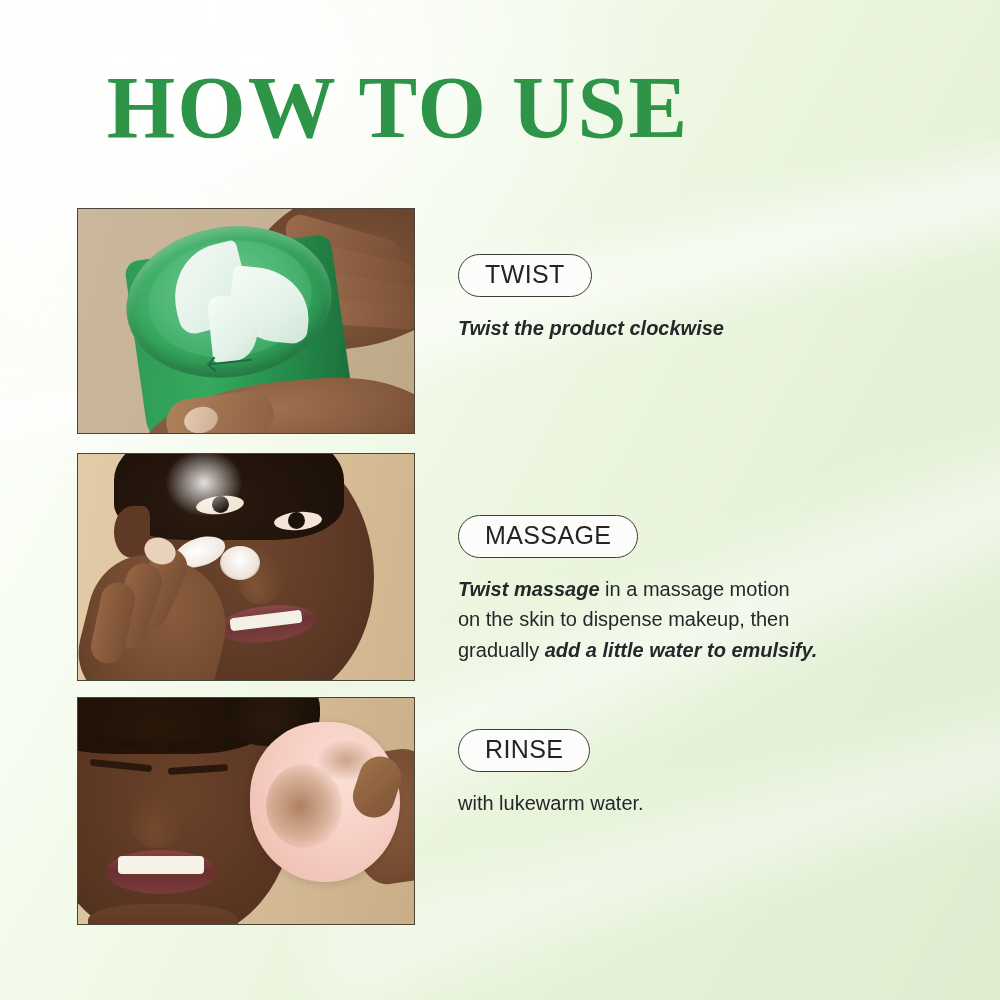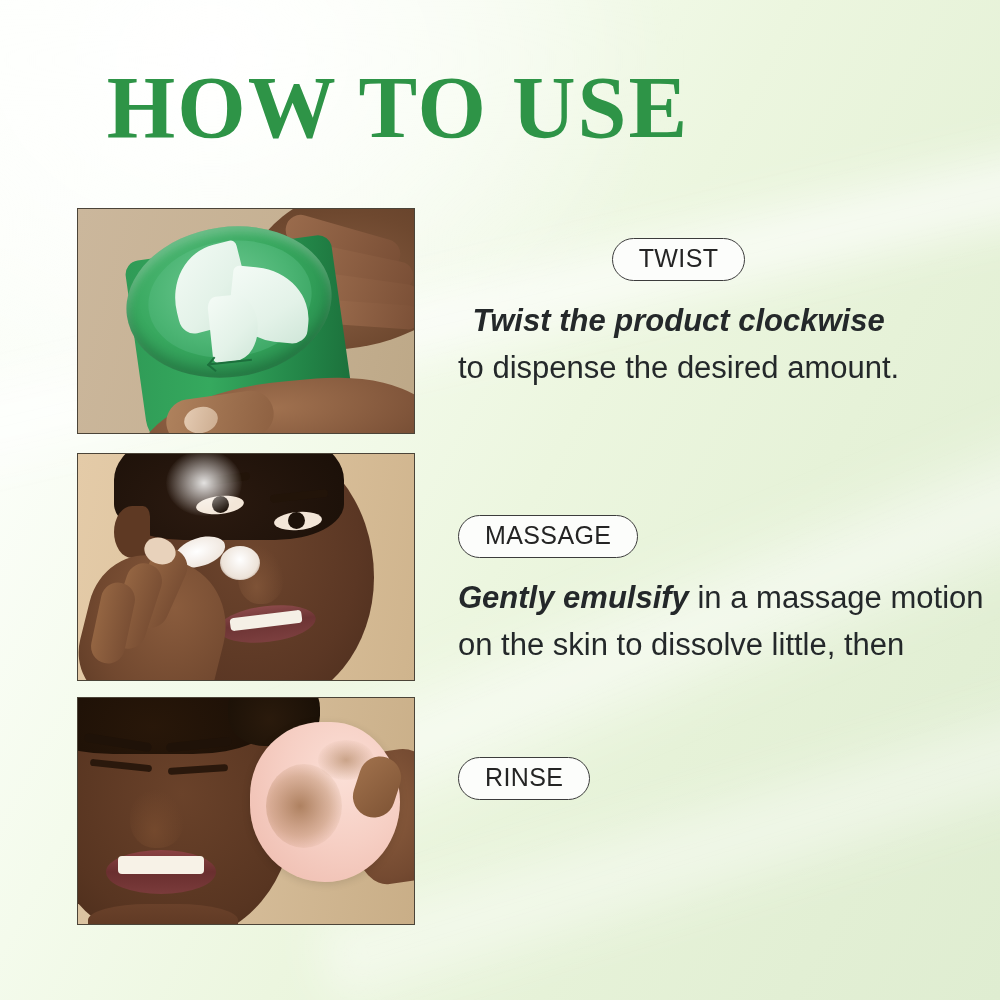--- a/index.html
+++ b/index.html
@@ -269,40 +269,40 @@
     position:absolute; left:278px; top:58px; width:42px; height:62px;
     background:linear-gradient(120deg,#a0714c,#7f5435); border-radius:40px; transform:rotate(18deg);
   }
   .p3-neck {
     position:absolute; left:10px; top:206px; width:150px; height:40px;
     background:linear-gradient(180deg,#6a412a,#573420); border-radius:40% 40% 0 0;
   }
 
   
   .step-text { position:absolute; left:381px; top:0; }
-  #step-0 .step-text { top:30px;text-align:center; }
+  #step-0 .step-text { top:46px; }
   #step-1 .step-text { top:22px;margin-top:40px; }
-  #step-2 .step-text { top:60px; }
+  #step-2 .step-text { top:32px; }
 
   .badge {
     display:inline-block;
     border:1.6px solid #3c3c3c;
     border-radius:999px;
     background:#fcfdfb;
     padding:7px 26px 9px 26px;
     font-size:25px;
     font-weight:400;
     letter-spacing:.4px;
     color:#242424;
     line-height:1;
     white-space:nowrap;
   }
   .desc {
     margin-top:16px;
-    font-size:31px;
+    font-size:20px;
     line-height:1.52;
     color:#24282a;
     white-space:nowrap;
   }
   .desc .em { font-weight:700; font-style:italic; }
   .desc .rg { font-weight:400; font-style:normal; }
 </style>
 </head>
 <body>
 
@@ -333,21 +333,20 @@
       <div class="p1-arrow"></div>
       <div class="p1-hand-bot"></div>
       <div class="p1-thumb"></div>
       <div class="p1-nail"></div>
     </div>
   </div>
   <div class="step-text">
     <div class="badge">TWIST</div>
     <div class="desc">
         <div><span class="em">Twist the product clockwise</span></div>
-        <div><span class="rg">to dispense the desired amount.</span></div>
       </div>
   </div>
 </div>
 
 <div class="step" id="step-1">
   <div class="photo">
     <div class="photo-scene">
       <div class="p2-bg"></div>
       <div class="p2-face"></div>
       <div class="p2-hair"></div>
@@ -367,22 +366,23 @@
       <div class="p2-hand"></div>
       <div class="p2-fing p2-fg1"></div>
       <div class="p2-fing p2-fg2"></div>
       <div class="p2-fing p2-fg3"></div>
       <div class="p2-ftip"></div>
     </div>
   </div>
   <div class="step-text">
     <div class="badge">MASSAGE</div>
     <div class="desc">
-        <div><span class="em">Gently emulsify</span><span class="rg"> in a massage motion</span></div>
-        <div><span class="rg">on the skin to dissolve little, then</span></div>
+        <div><span class="em">Twist massage</span><span class="rg"> in a massage motion</span></div>
+        <div><span class="rg">on the skin to dispense makeup, then</span></div>
+        <div><span class="rg">gradually </span><span class="em">add a little water to emulsify.</span></div>
       </div>
   </div>
 </div>
 
 <div class="step" id="step-2">
   <div class="photo">
     <div class="photo-scene">
       <div class="p3-bg"></div>
       <div class="p3-face"></div>
       <div class="p3-hair"></div>
@@ -398,15 +398,16 @@
       <div class="p3-hand"></div>
       <div class="p3-pad"></div>
       <div class="p3-stain"></div>
       <div class="p3-stain2"></div>
       <div class="p3-thumb"></div>
     </div>
   </div>
   <div class="step-text">
     <div class="badge">RINSE</div>
     <div class="desc">
+        <div><span class="rg">with lukewarm water.</span></div>
       </div>
   </div>
 </div>
 
 </body></html>

